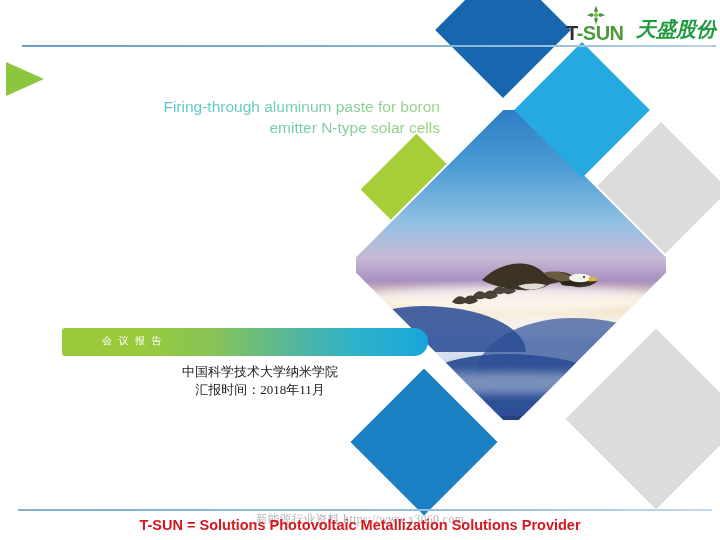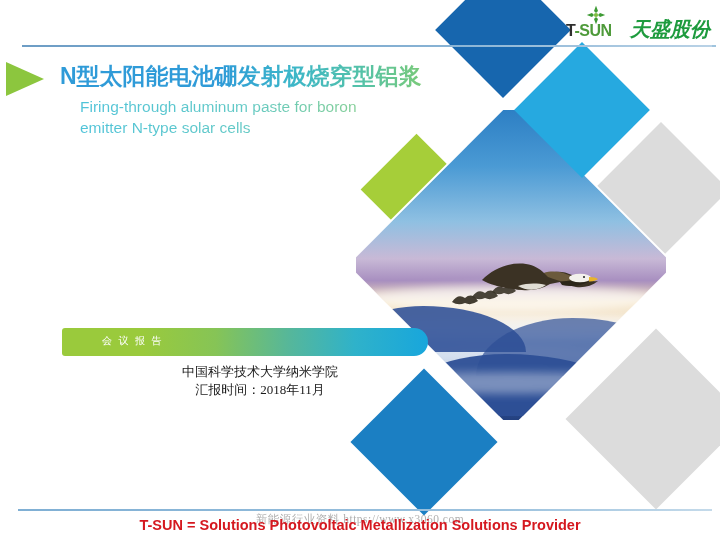--- a/index.html
+++ b/index.html
@@ -95,21 +95,21 @@
     position:absolute; left:60px; top:62px; width:420px;
     font-size:23px; font-weight:bold; letter-spacing:0px;
     line-height:28px;
     background:linear-gradient(to right,#2F9BD8 0%, #2F9BD8 38%, #3CB6C9 55%, #55C2A8 72%, #7ECB73 88%, #8ECC52 100%);
     -webkit-background-clip:text; background-clip:text;
     -webkit-text-fill-color:transparent; color:transparent;
     white-space:nowrap;
   }
   .title-en {
     position:absolute; left:80px; top:96px; width:360px;
-    text-align:left;
+    text-align:right;
     font-size:15.5px; line-height:21px; font-weight:normal;
     background:linear-gradient(to right,#4FC3D9 0%, #62C9C6 45%, #86CF92 80%, #9BD27A 100%);
     -webkit-background-clip:text; background-clip:text;
     -webkit-text-fill-color:transparent; color:transparent;
   }
   .title-en span { display:block; }
 
   
   .ribbon {
     position:absolute; left:62px; top:328px; width:366px; height:28px;
@@ -153,26 +153,26 @@
     letter-spacing:0.5px;
     white-space:nowrap;
     pointer-events:none;
   }
 
   
   .brand { position:absolute; left:566px; top:4px; width:150px; height:40px; }
   .brand-mark { position:absolute; left:19px; top:0px; width:22px; height:22px; }
   .brand-tsun {
     position:absolute; left:0px; top:18px;
-    font-size:16px; font-weight:bold; color:#4E9A3A;
+    font-size:20px; font-weight:bold; color:#4E9A3A;
     letter-spacing:-0.5px;
   }
   .brand-tsun .t { color:#2f2f2f; }
   .brand-cn {
-    position:absolute; left:64px; top:12px;
+    position:absolute; left:70px; top:12px;
     font-size:20px; font-weight:bold; color:#1E9B3E;
     font-style:italic; letter-spacing:0px;
     font-family:"DejaVu Sans", sans-serif;
   }
   .brand-rule {
     position:absolute; left:4px; top:41px; width:146px; height:2px;
     background:#9fc4de;
   }
 </style>
 </head>
@@ -238,21 +238,20 @@
       <circle cx="12" cy="12" r="2.3" fill="#7DBE3F"></circle>
     </svg>
     <div class="brand-tsun"><span class="t">T</span><span>-SUN</span></div>
     <div class="brand-cn">天盛股份</div>
     <div class="brand-rule"></div>
   </div>
 
   <div class="top-rule"></div>
   <div class="arrow"></div>
 
-  <div class="title-cn">N型太阳能电池硼发射极烧穿型铝浆</div>
   <div class="title-en">
     <span>Firing-through aluminum paste for boron</span>
     <span>emitter N-type solar cells</span>
   </div>
 
   <div class="ribbon">
     <div class="ribbon-label">会 议 报 告</div>
   </div>
 
   <div class="affil">

